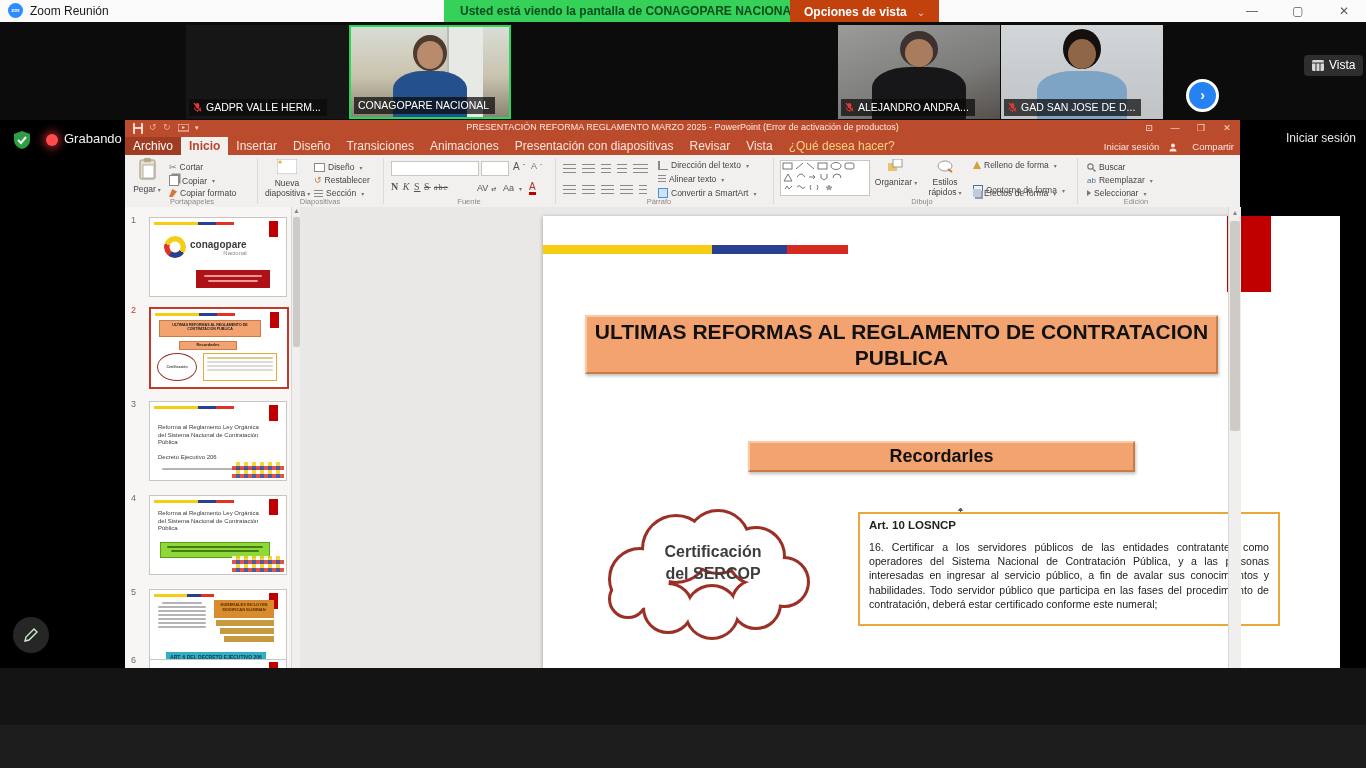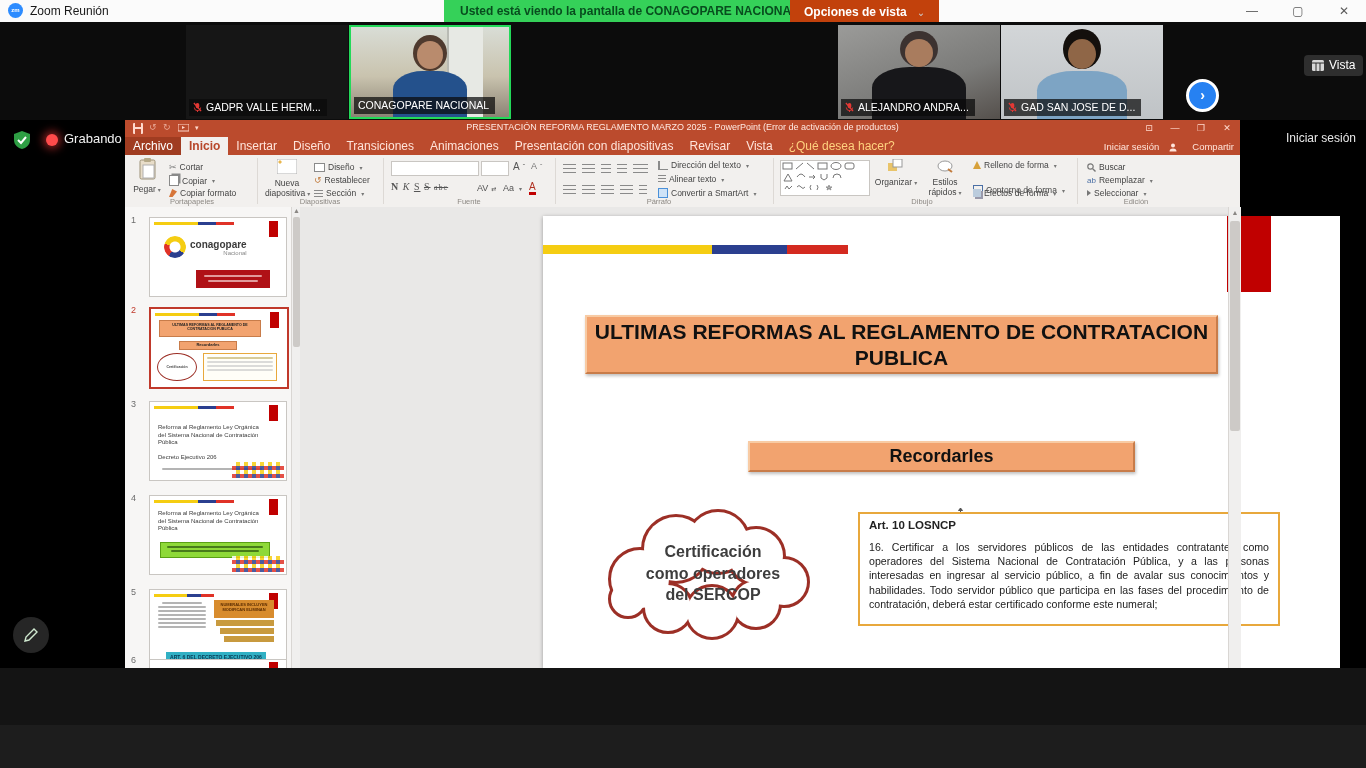--- a/index.html
+++ b/index.html
@@ -519,21 +519,20 @@
               <circle cx="168" cy="52" r="27"></circle>
               <circle cx="196" cy="78" r="23"></circle>
               <circle cx="168" cy="100" r="23"></circle>
               <circle cx="124" cy="108" r="25"></circle>
               <circle cx="80" cy="104" r="23"></circle>
               <circle cx="40" cy="95" r="17"></circle>
           </g>
         </svg>
         <div class="abs" style="left:70px;top:325px;width:200px;text-align:center;font-size:16px;font-weight:bold;color:#3d3d3d;line-height:1.35">
           <div>Certificación</div>
-          <div>como operadores</div>
           <div>del SERCOP</div>
         </div>
 
         <svg class="abs" style="left:411px;top:292px" width="13" height="13" viewBox="0 0 13 13">
             <g stroke="#555" stroke-width="1">
               <line x1="6.5" y1="0" x2="6.5" y2="13"></line>
               <line x1="0" y1="6.5" x2="13" y2="6.5"></line>
               <path d="M6.5 0 l-2 2.5 h4 z" fill="#555"></path>
               <path d="M6.5 13 l-2 -2.5 h4 z" fill="#555"></path>
               <path d="M0 6.5 l2.5 -2 v4 z" fill="#555"></path>

